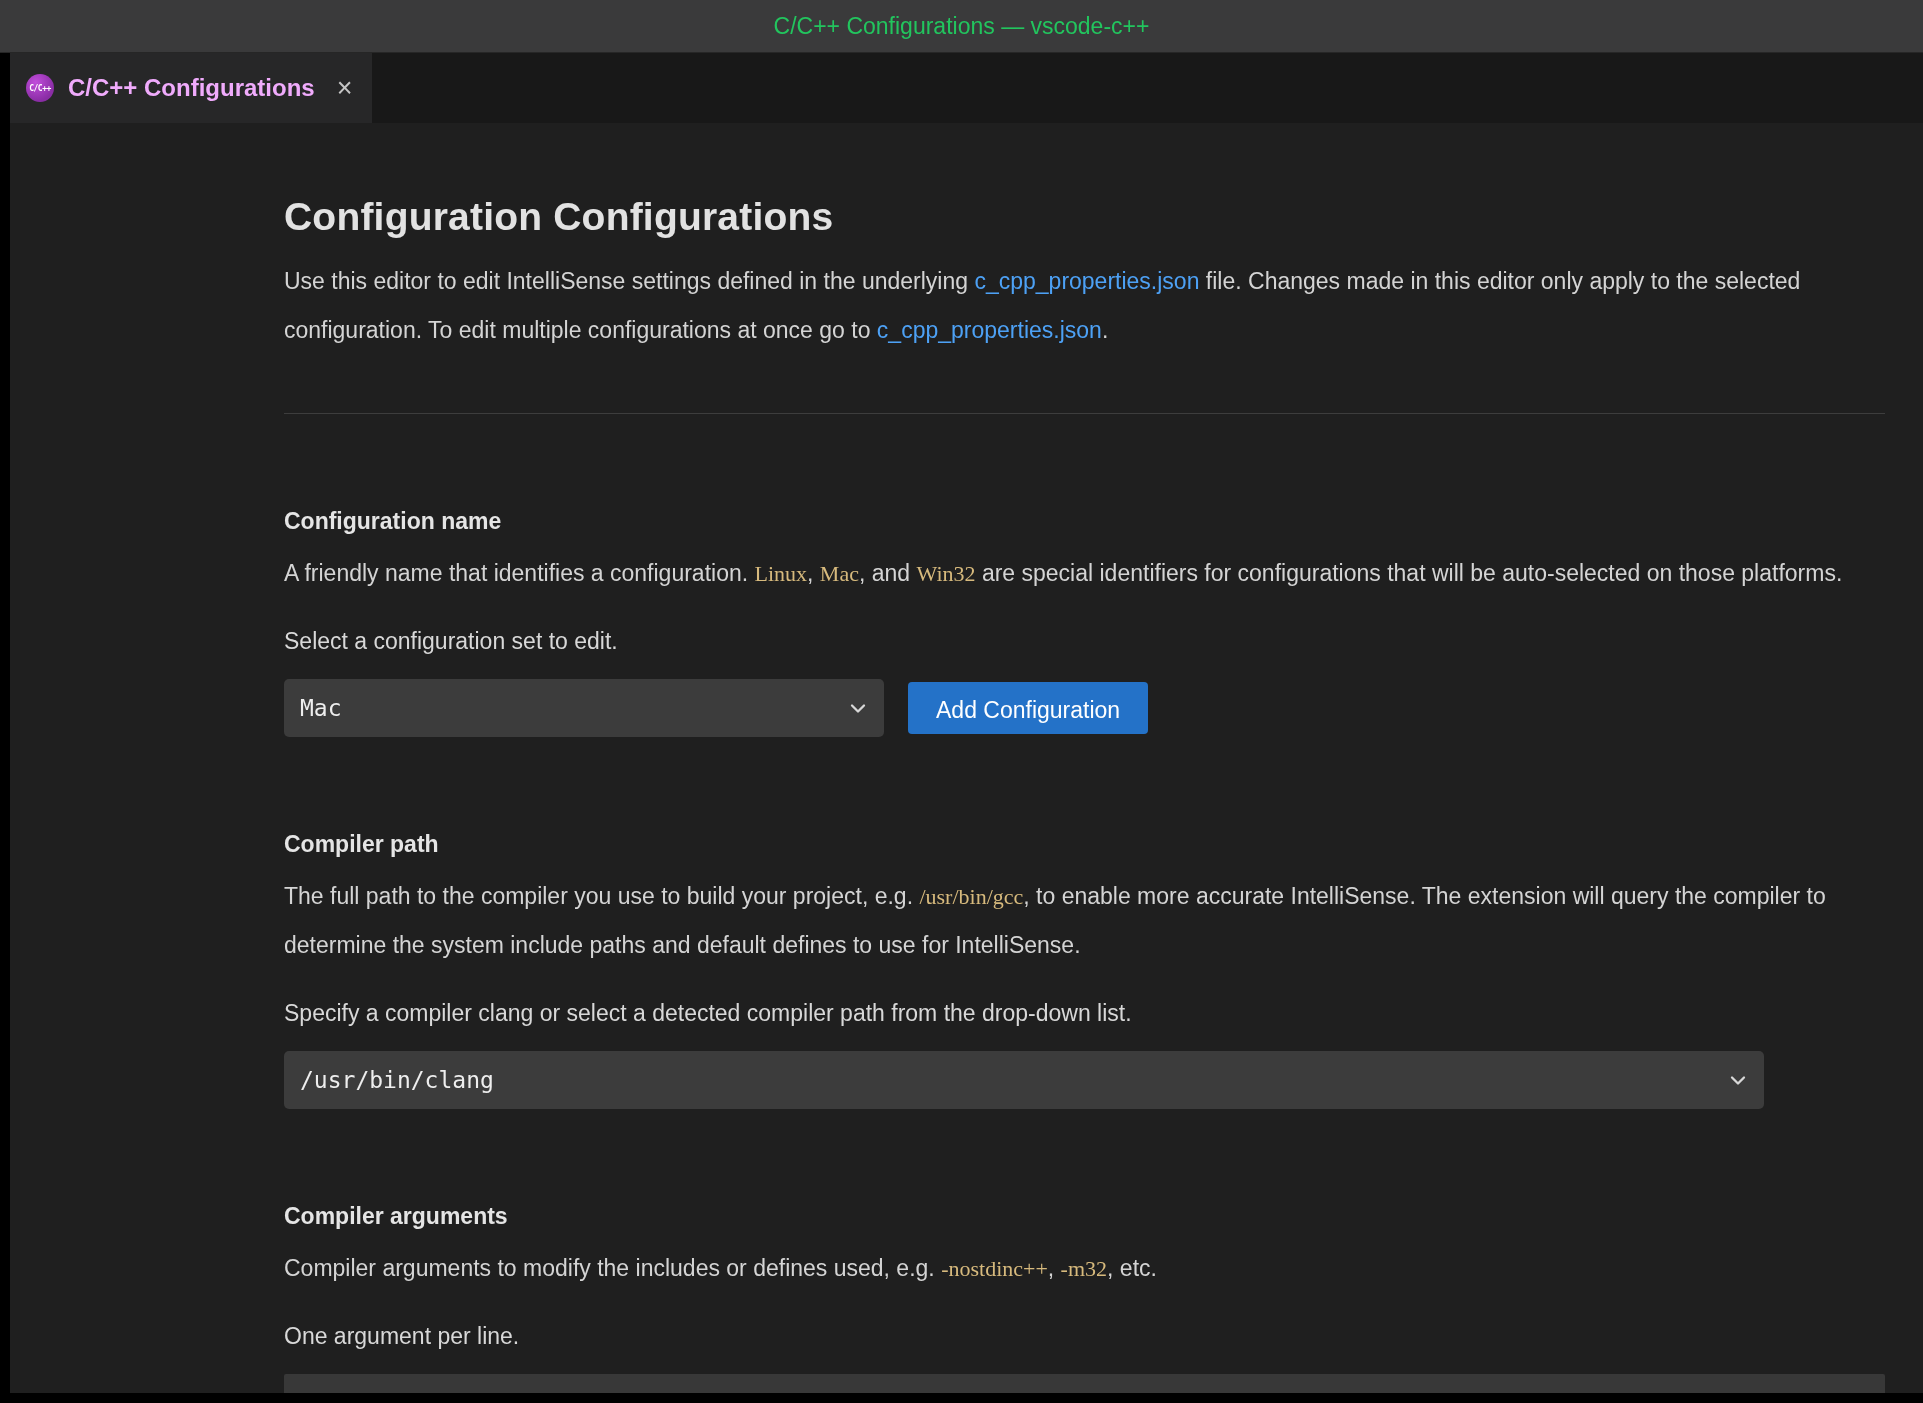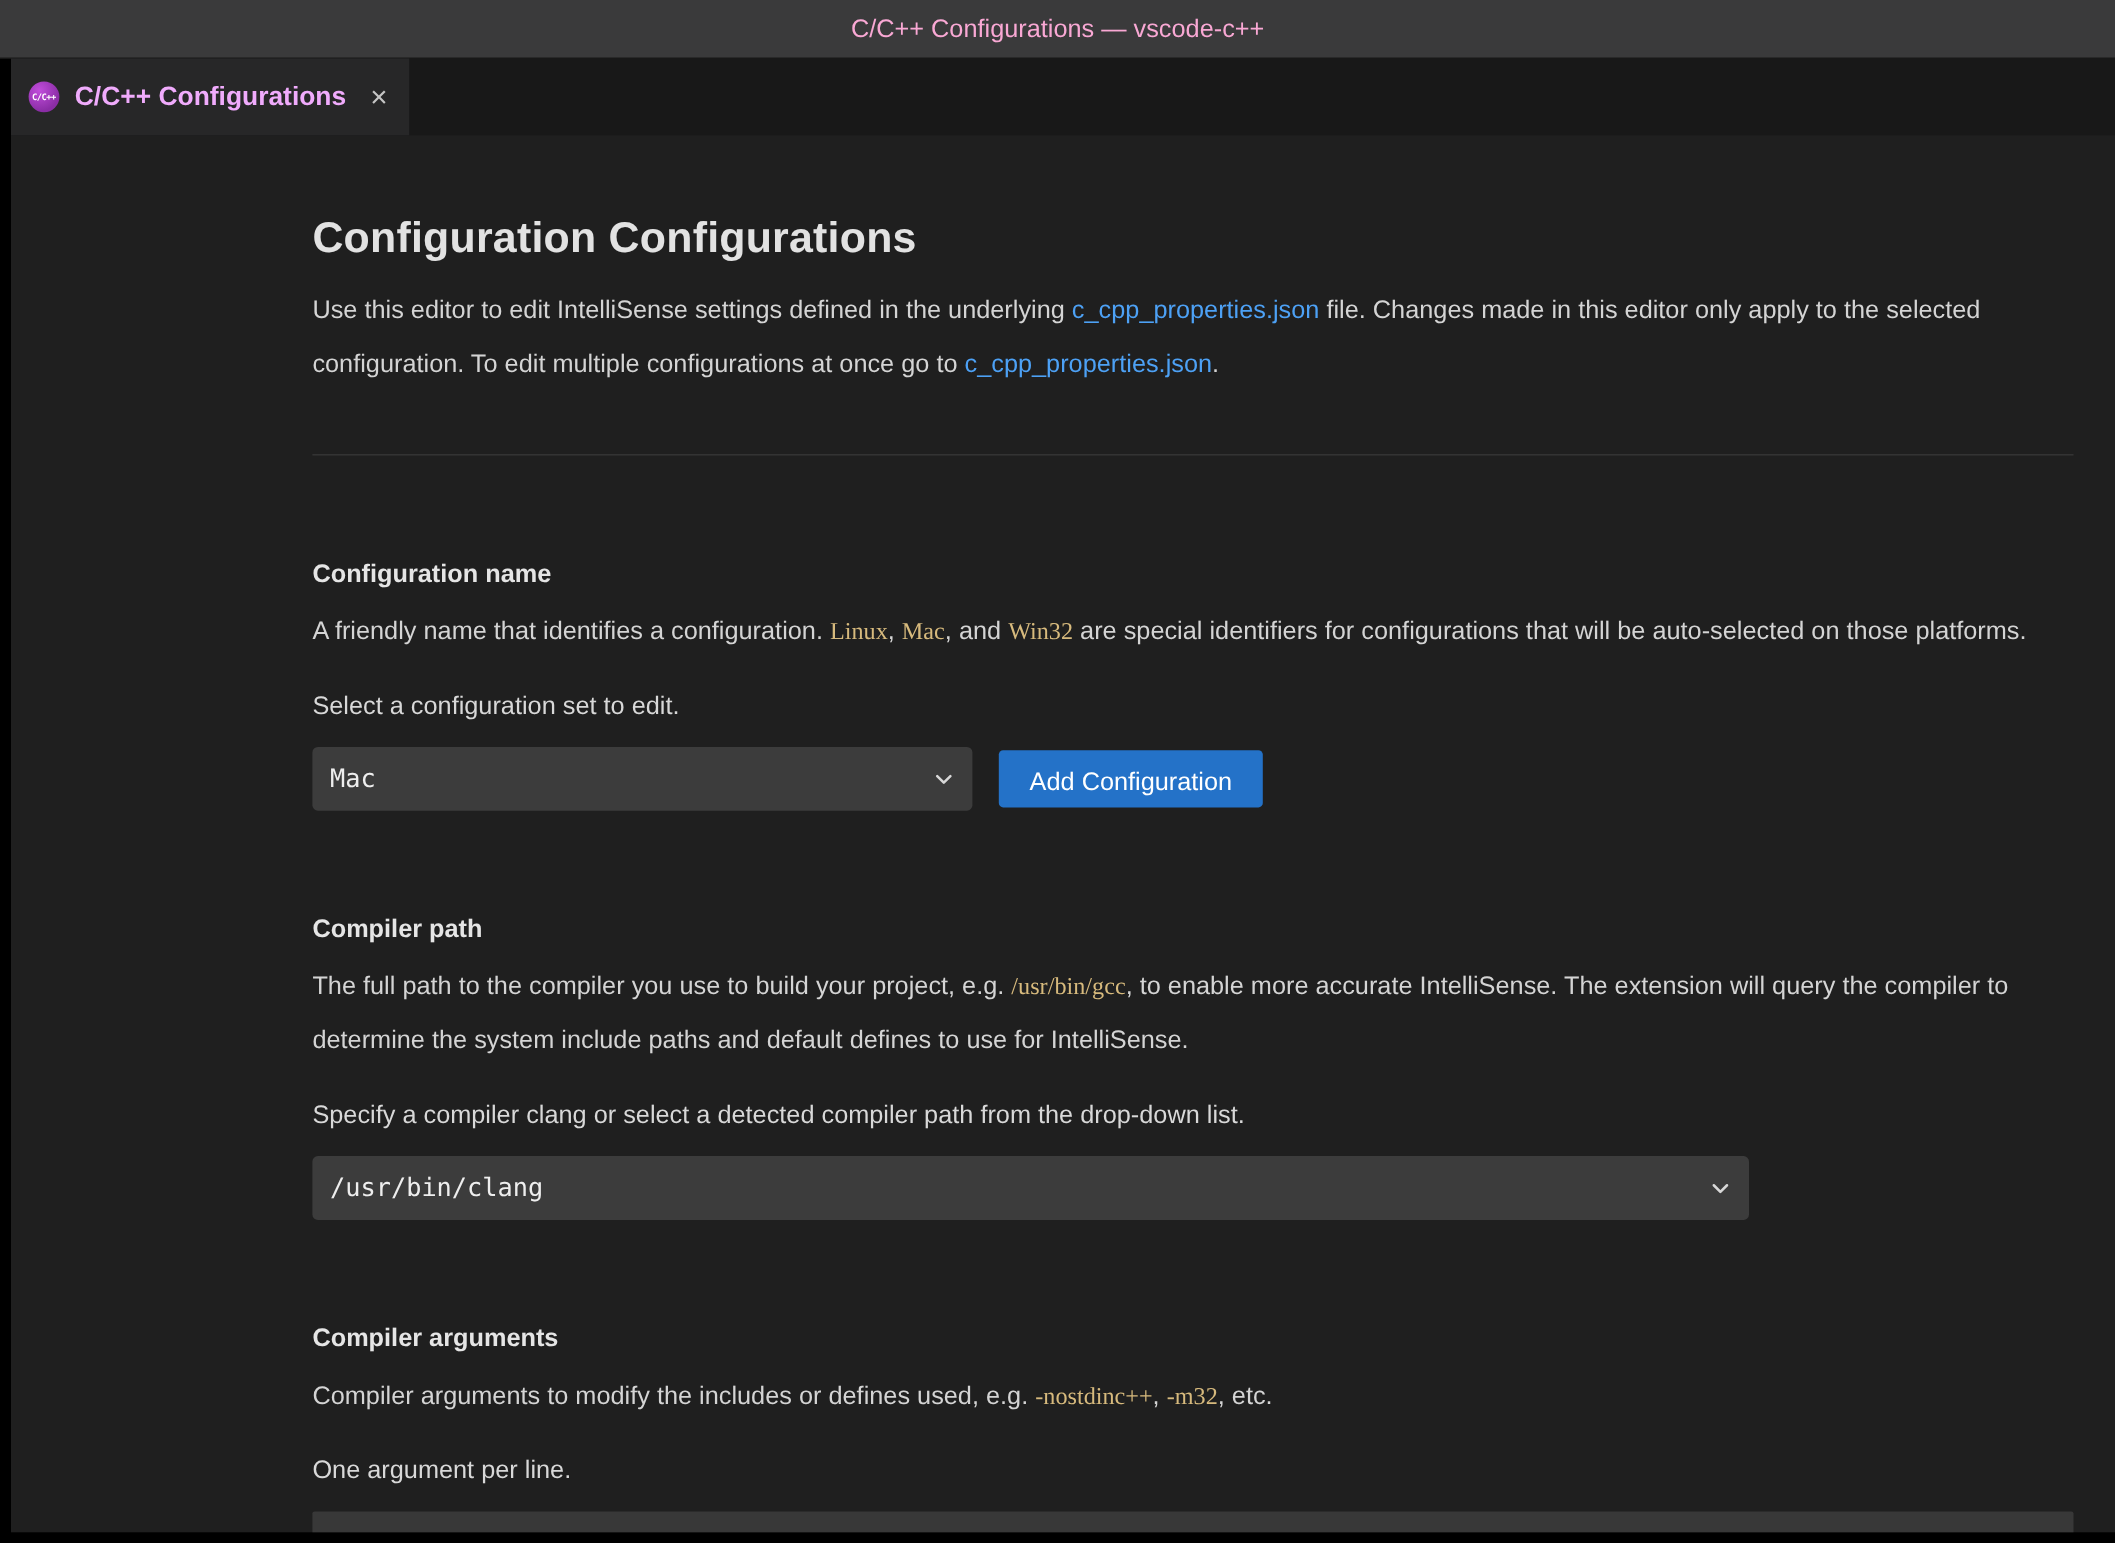--- a/index.html
+++ b/index.html
@@ -8,21 +8,21 @@
     background:#000;
     font-family:"Liberation Sans", sans-serif;
     overflow:hidden;
   }
   .titlebar {
     position:absolute; top:0; left:0; right:0; height:53px;
     background: var(--titlebar-bg, #3a3a3b);
     border-bottom:1px solid #262626;
     display:flex; align-items:center; justify-content:center;
   }
-  .titlebar-text { color:#f9a8d4; font-size:23px; }
+  .titlebar-text { color:#22c55e; font-size:23px; }
   .main {
     position:absolute; top:53px; left:10px; right:0; bottom:10px;
     background: var(--content-bg, #1f1f1f);
     overflow:hidden;
   }
   .tabbar {
     height:70px; background: var(--tabbar-bg, #181818);
     display:flex; align-items:stretch;
   }
   .tab {
@@ -72,21 +72,21 @@
     height:58px;
     display:flex; align-items:center; justify-content:space-between;
     padding:0 14px 0 16px;
     cursor:pointer;
   }
   .select-value {
     font-family:"DejaVu Sans Mono", monospace;
     font-size:23px; color:#eeeeee;
   }
   .config-select { width:600px; }
-  .wide-select { width:1306px; margin-top:24px; }
+  .wide-select { width:1480px; margin-top:24px; }
   .chevron { display:flex; align-items:center; }
   .btn {
     background: var(--button-bg, #2472c8);
     color:#ffffff; border:none; border-radius:4px;
     height:52px; padding:15px 28px;
     font-family:"Liberation Sans", sans-serif;
     font-size:23px; cursor:pointer;
   }
   .textarea-wrap { position:relative; margin-top:24px; width:1601px; }
   textarea {

